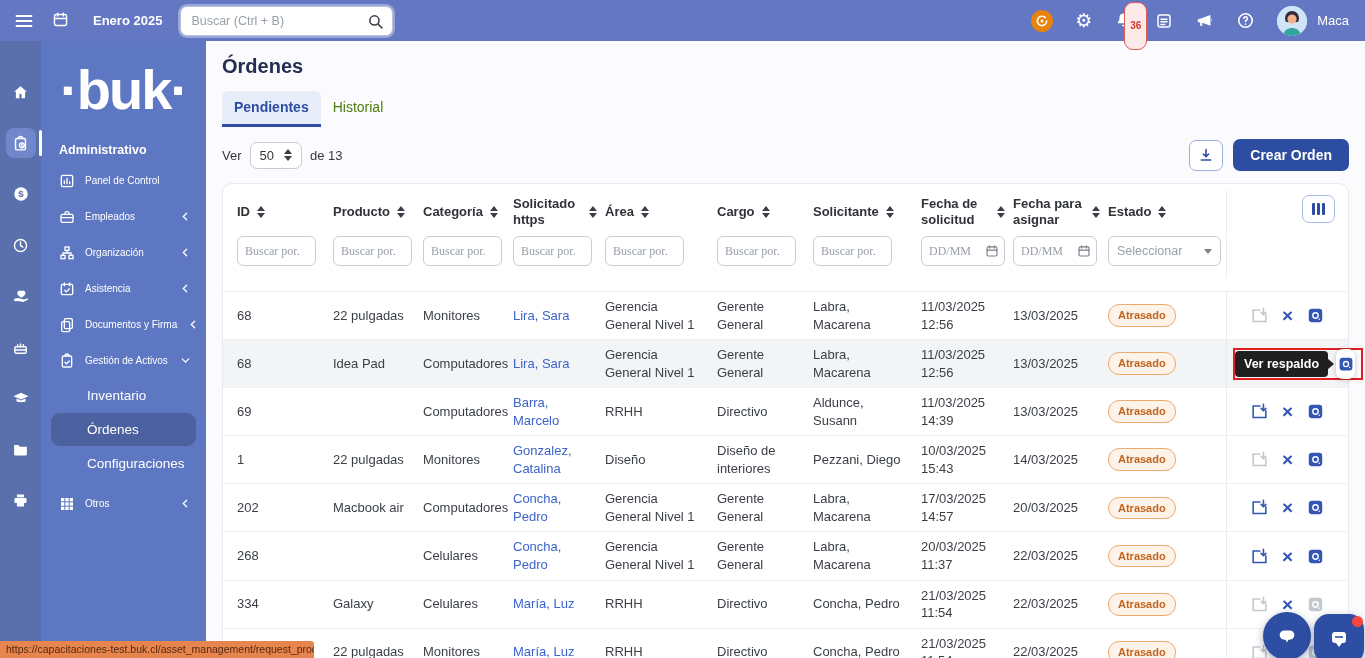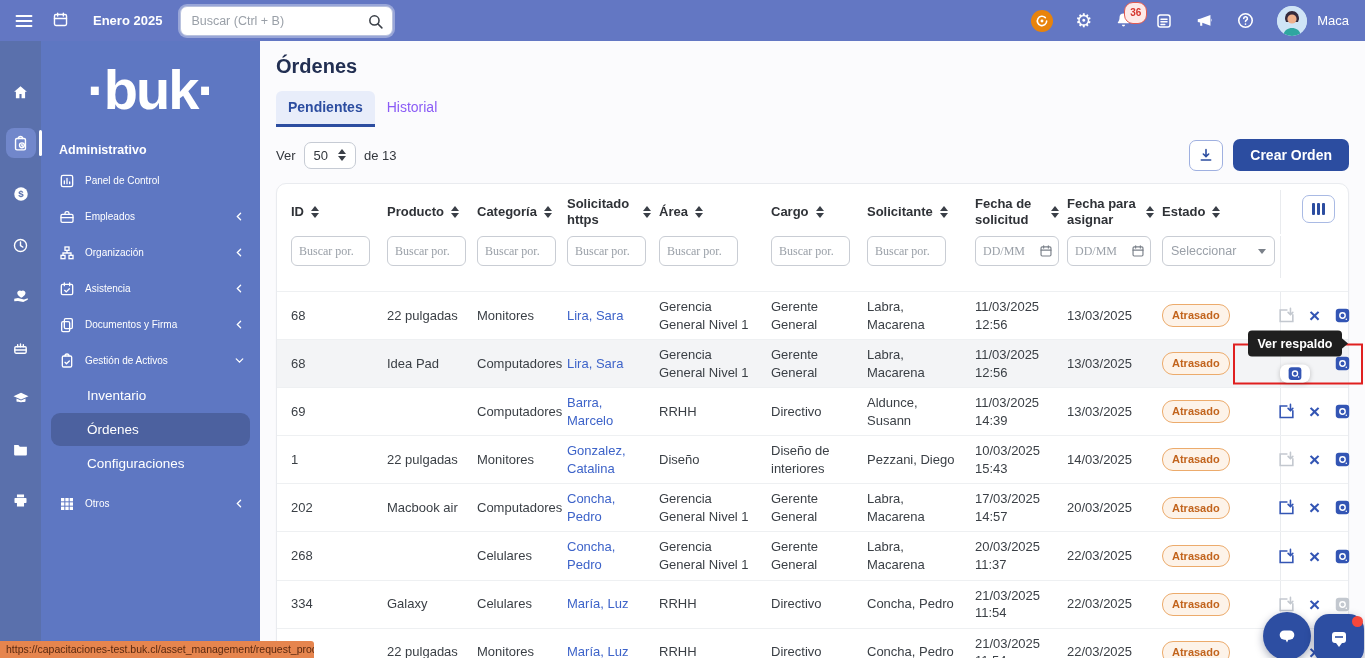--- a/index.html
+++ b/index.html
@@ -8,50 +8,50 @@
   
   .topbar { position:relative; height:41px; background:#6377C3; display:flex; align-items:center; justify-content:space-between; padding:0 16px 0 14px; z-index:30; }
   .tb-left { display:flex; align-items:center; gap:18px; }
   .tb-right { display:flex; align-items:center; gap:22px; }
   .icon-btn { display:flex; align-items:center; justify-content:center; cursor:pointer; background:none; border:none; }
   .tb-date { display:flex; align-items:center; gap:24px; color:#fff; font-size:13px; font-weight:700; cursor:pointer; }
   .searchbox { position:relative; width:213px; height:30px; background:#fff; border:1px solid #B9C2DE; border-radius:7px; display:flex; align-items:center; box-shadow:0 0 0 2px rgba(255,255,255,.35); }
   .searchbox input { flex:1; border:none; outline:none; font-size:12.5px; color:#333; padding:0 28px 0 10px; background:transparent; font-family:inherit; }
   .searchbox .mag { position:absolute; right:8px; top:6px; }
   .bell-wrap { position:relative; }
-  .badge { position:absolute; top:-9px; left:10px; background:#FDEAE8; border:1.5px solid #E05A52; color:#D5372E; font-size:10px; font-weight:700; border-radius:9px; padding:4px 5px; line-height:1.2; }
+  .badge { position:absolute; top:-9px; left:10px; background:#FDEAE8; border:1.5px solid #E05A52; color:#D5372E; font-size:10px; font-weight:700; border-radius:9px; padding:17px 5px; line-height:1.2; }
   .assistant { width:22px; height:22px; border-radius:50%; background:#E8830C; display:flex; align-items:center; justify-content:center; }
   .gear-glyph { color:#fff; font-size:19px; line-height:1; }
   .avatar { width:30px; height:30px; border-radius:50%; background:#CFE4F6; overflow:hidden; display:flex; align-items:flex-end; justify-content:center; }
   .user-name { color:#fff; font-size:13px; margin-left:-12px; }
 
   
   .app { display:flex; height:617px; }
 
   
   .rail { width:41px; background:#5A70AC; display:flex; flex-direction:column; align-items:center; padding-top:36px; gap:21px; flex-shrink:0; }
   .rail .ric { width:30px; height:30px; display:flex; align-items:center; justify-content:center; color:#E8ECF8; cursor:pointer; position:relative; }
   .rail .ric.active { background:#7187CB; border-radius:8px; }
   .rail .ric.active::after { content:""; position:absolute; right:-6px; top:2px; width:3px; height:26px; background:#fff; border-radius:2px; }
 
   
-  .side { width:219px; background:#5E77C2; color:#fff; flex-shrink:0; overflow:hidden; }
+  .side { width:165px; background:#5E77C2; color:#fff; flex-shrink:0; overflow:hidden; }
   .logo { font-size:56px; font-weight:700; text-align:center; letter-spacing:-2px; margin:18px 0 22px; line-height:1.1; }
   .section-label { font-size:12.5px; font-weight:700; margin:0 0 6px 18px; }
   .menu-item { display:flex; align-items:center; gap:10px; padding:10px 14px 10px 18px; font-size:10px; cursor:pointer;justify-content:space-between; }
   .menu-item .lbl { flex:1; white-space:nowrap; }
   .menu-item svg { flex-shrink:0; }
   .submenu-item { padding:9px 14px 9px 46px; font-size:13.5px; cursor:pointer; }
   .submenu-item.active { background:#4C619F; border-radius:9px; margin:1px 10px 1px 10px; padding-left:36px; }
 
   
   .main { flex:1; padding:14px 16px 0 16px; position:relative; background:#FBFBFD; }
   .page-title { font-size:20px; font-weight:700; color:#222F52; }
   .tabs { display:flex; margin-top:13px; }
-  .tab { font-size:14px; padding:8px 12px 9px; color:#8b5cf6; cursor:pointer; border-bottom:3px solid transparent; }
+  .tab { font-size:14px; padding:8px 12px 9px; color:#4d7c0f; cursor:pointer; border-bottom:3px solid transparent; }
   .tab.active { color:#2C4DA0; font-weight:700; background:#E8EDFA; border-radius:6px 6px 0 0; border-bottom:3px solid #2C4DA0; }
   .toolbar-row { display:flex; align-items:center; margin-top:12px; }
   .ver-group { display:flex; align-items:center; gap:8px; font-size:13px; color:#33373D; }
   .page-size { display:flex; align-items:center; gap:10px; border:1px solid #C6CBD4; border-radius:7px; padding:5px 9px; background:#fff; cursor:pointer; font-size:13px; }
   .toolbar-right { margin-left:auto; display:flex; align-items:center; gap:10px; }
   .export-btn { width:34px; height:31px; border:1px solid #9FB0E0; border-radius:7px; background:#fff; display:flex; align-items:center; justify-content:center; cursor:pointer; }
   .create-btn { background:#2C4DA0; color:#fff; border:none; border-radius:7px; font-size:14px; font-weight:700; padding:8px 17px; cursor:pointer; font-family:inherit; }
 
   
   .card { position:relative; margin-top:12px; background:#fff; border:1px solid #E9EBEF; border-radius:10px; box-shadow:0 1px 2px rgba(20,30,60,.04); }
@@ -85,21 +85,21 @@
   .td-actions { align-self:stretch; border-left:1px solid #E9EBEE; display:flex; align-items:center; justify-content:center; gap:13px; position:relative; }
   .th-actions { align-self:stretch; border-left:1px solid #E9EBEE; }
   .act { cursor:pointer; display:flex; align-items:center; justify-content:center; color:#3355B4; background:none; border:none; padding:0; }
   .act.x { font-size:19px; font-weight:700; color:#3355B4; line-height:1; }
   .act.dis { color:#C3C8CF; cursor:default; }
   .act.dis .fillpart { fill:#C3C8CF; }
   .act .fillpart { fill:#3355B4; }
   .act.hid { visibility:hidden; }
 
   
-  .annotation-box { display:none; position:absolute; right:-15px; top:50%; transform:translateY(-50%); height:41px; width:130px; border:2px solid #E02020; align-items:center; justify-content:flex-end; gap:8px; padding:0 6px 0 0; background:transparent; z-index:5;flex-direction:column; }
+  .annotation-box { display:none; position:absolute; right:-15px; top:50%; transform:translateY(-50%); height:32px; width:130px; border:2px solid #E02020; align-items:center; justify-content:flex-end; gap:8px; padding:0 6px 0 0; background:transparent; z-index:5; }
   .annotation-box.show { display:flex; }
   .tooltip { position:relative; background:#1F1F1F; color:#fff; font-size:12.5px; font-weight:700; padding:6px 9px; border-radius:4px; white-space:nowrap; }
   .tooltip::after { content:""; position:absolute; right:-6px; top:50%; transform:translateY(-50%); border-top:6px solid transparent; border-bottom:6px solid transparent; border-left:7px solid #1F1F1F; }
   .icon-chip { width:30px; height:30px; background:#fff; border-radius:7px; box-shadow:0 1px 5px rgba(0,0,0,.22); display:flex; align-items:center; justify-content:center; }
 
   
   .chat-circle { position:fixed; left:1263px; top:612px; width:48px; height:48px; border-radius:50%; background:#2D4EA2; display:flex; align-items:center; justify-content:center; box-shadow:0 3px 8px rgba(10,20,60,.35); cursor:pointer; z-index:40; border:none; }
   .chat-widget { position:fixed; left:1314px; top:614px; width:50px; height:50px; border-radius:15px; background:#2D4EA2; display:flex; align-items:center; justify-content:center; box-shadow:0 3px 8px rgba(10,20,60,.35); cursor:pointer; z-index:40; border:none; }
   .chat-dot { position:fixed; left:1352px; top:616px; width:11px; height:11px; border-radius:50%; background:#F5473B; z-index:41; }
 

